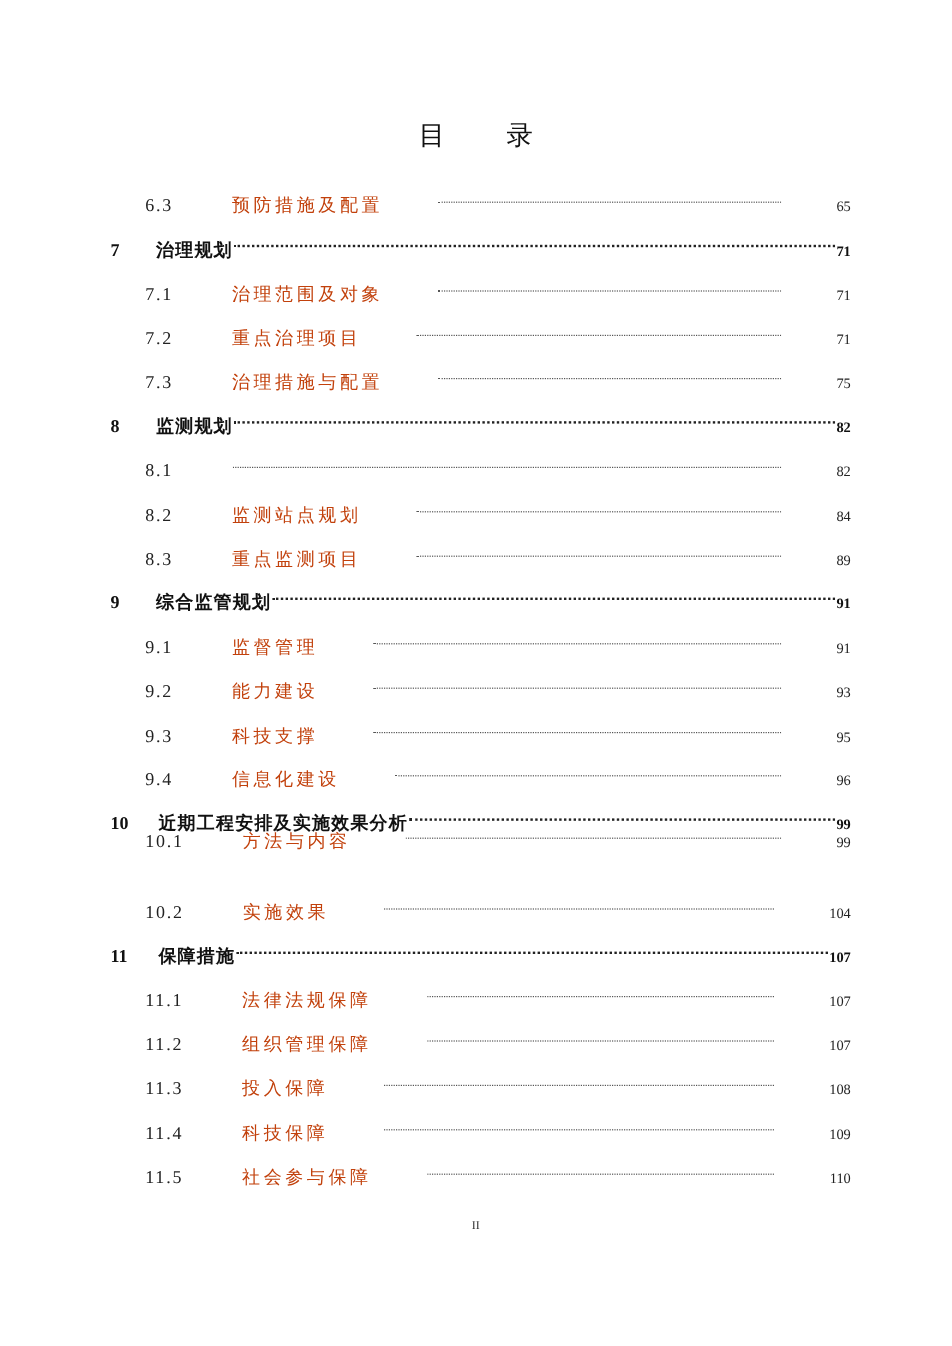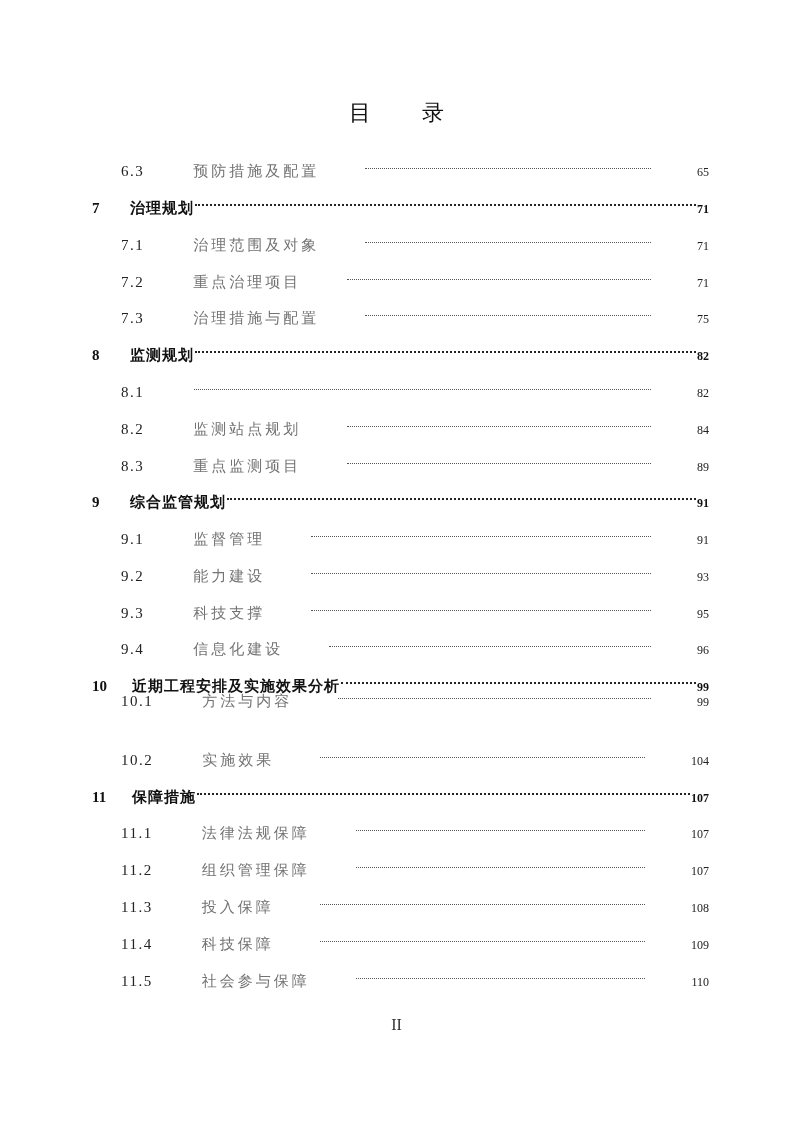--- a/index.html
+++ b/index.html
@@ -71,21 +71,21 @@
     .label {
       font-size: 15px;
       font-family: "DejaVu Sans", "Liberation Sans", sans-serif;
     }
     .level-1 .label {
       font-weight: bold;
       letter-spacing: 1px;
     }
     .level-2 .label {
       letter-spacing: 3px;
-      color: #737373;
+      color: #c2410c;
     }
     .leader {
       flex: 1;
       overflow: hidden;
       position: relative;
       height: 26px;
       margin: 0 1px;
     }
     .leader::before {
       content: "";
@@ -108,21 +108,21 @@
     }
     .level-2 .page {
       color: #222;
     }
     .footer-page {
       position: absolute;
       top: 1016px;
       left: 0;
       width: 793px;
       text-align: center;
-      font-size: 16px;
+      font-size: 10px;
       font-family: "Liberation Serif", "DejaVu Serif", serif;
       color: #333;
     }
   </style>
 </head>
 <body>
 
 <div class="page-title">目  录</div>
 
 <div class="toc">

